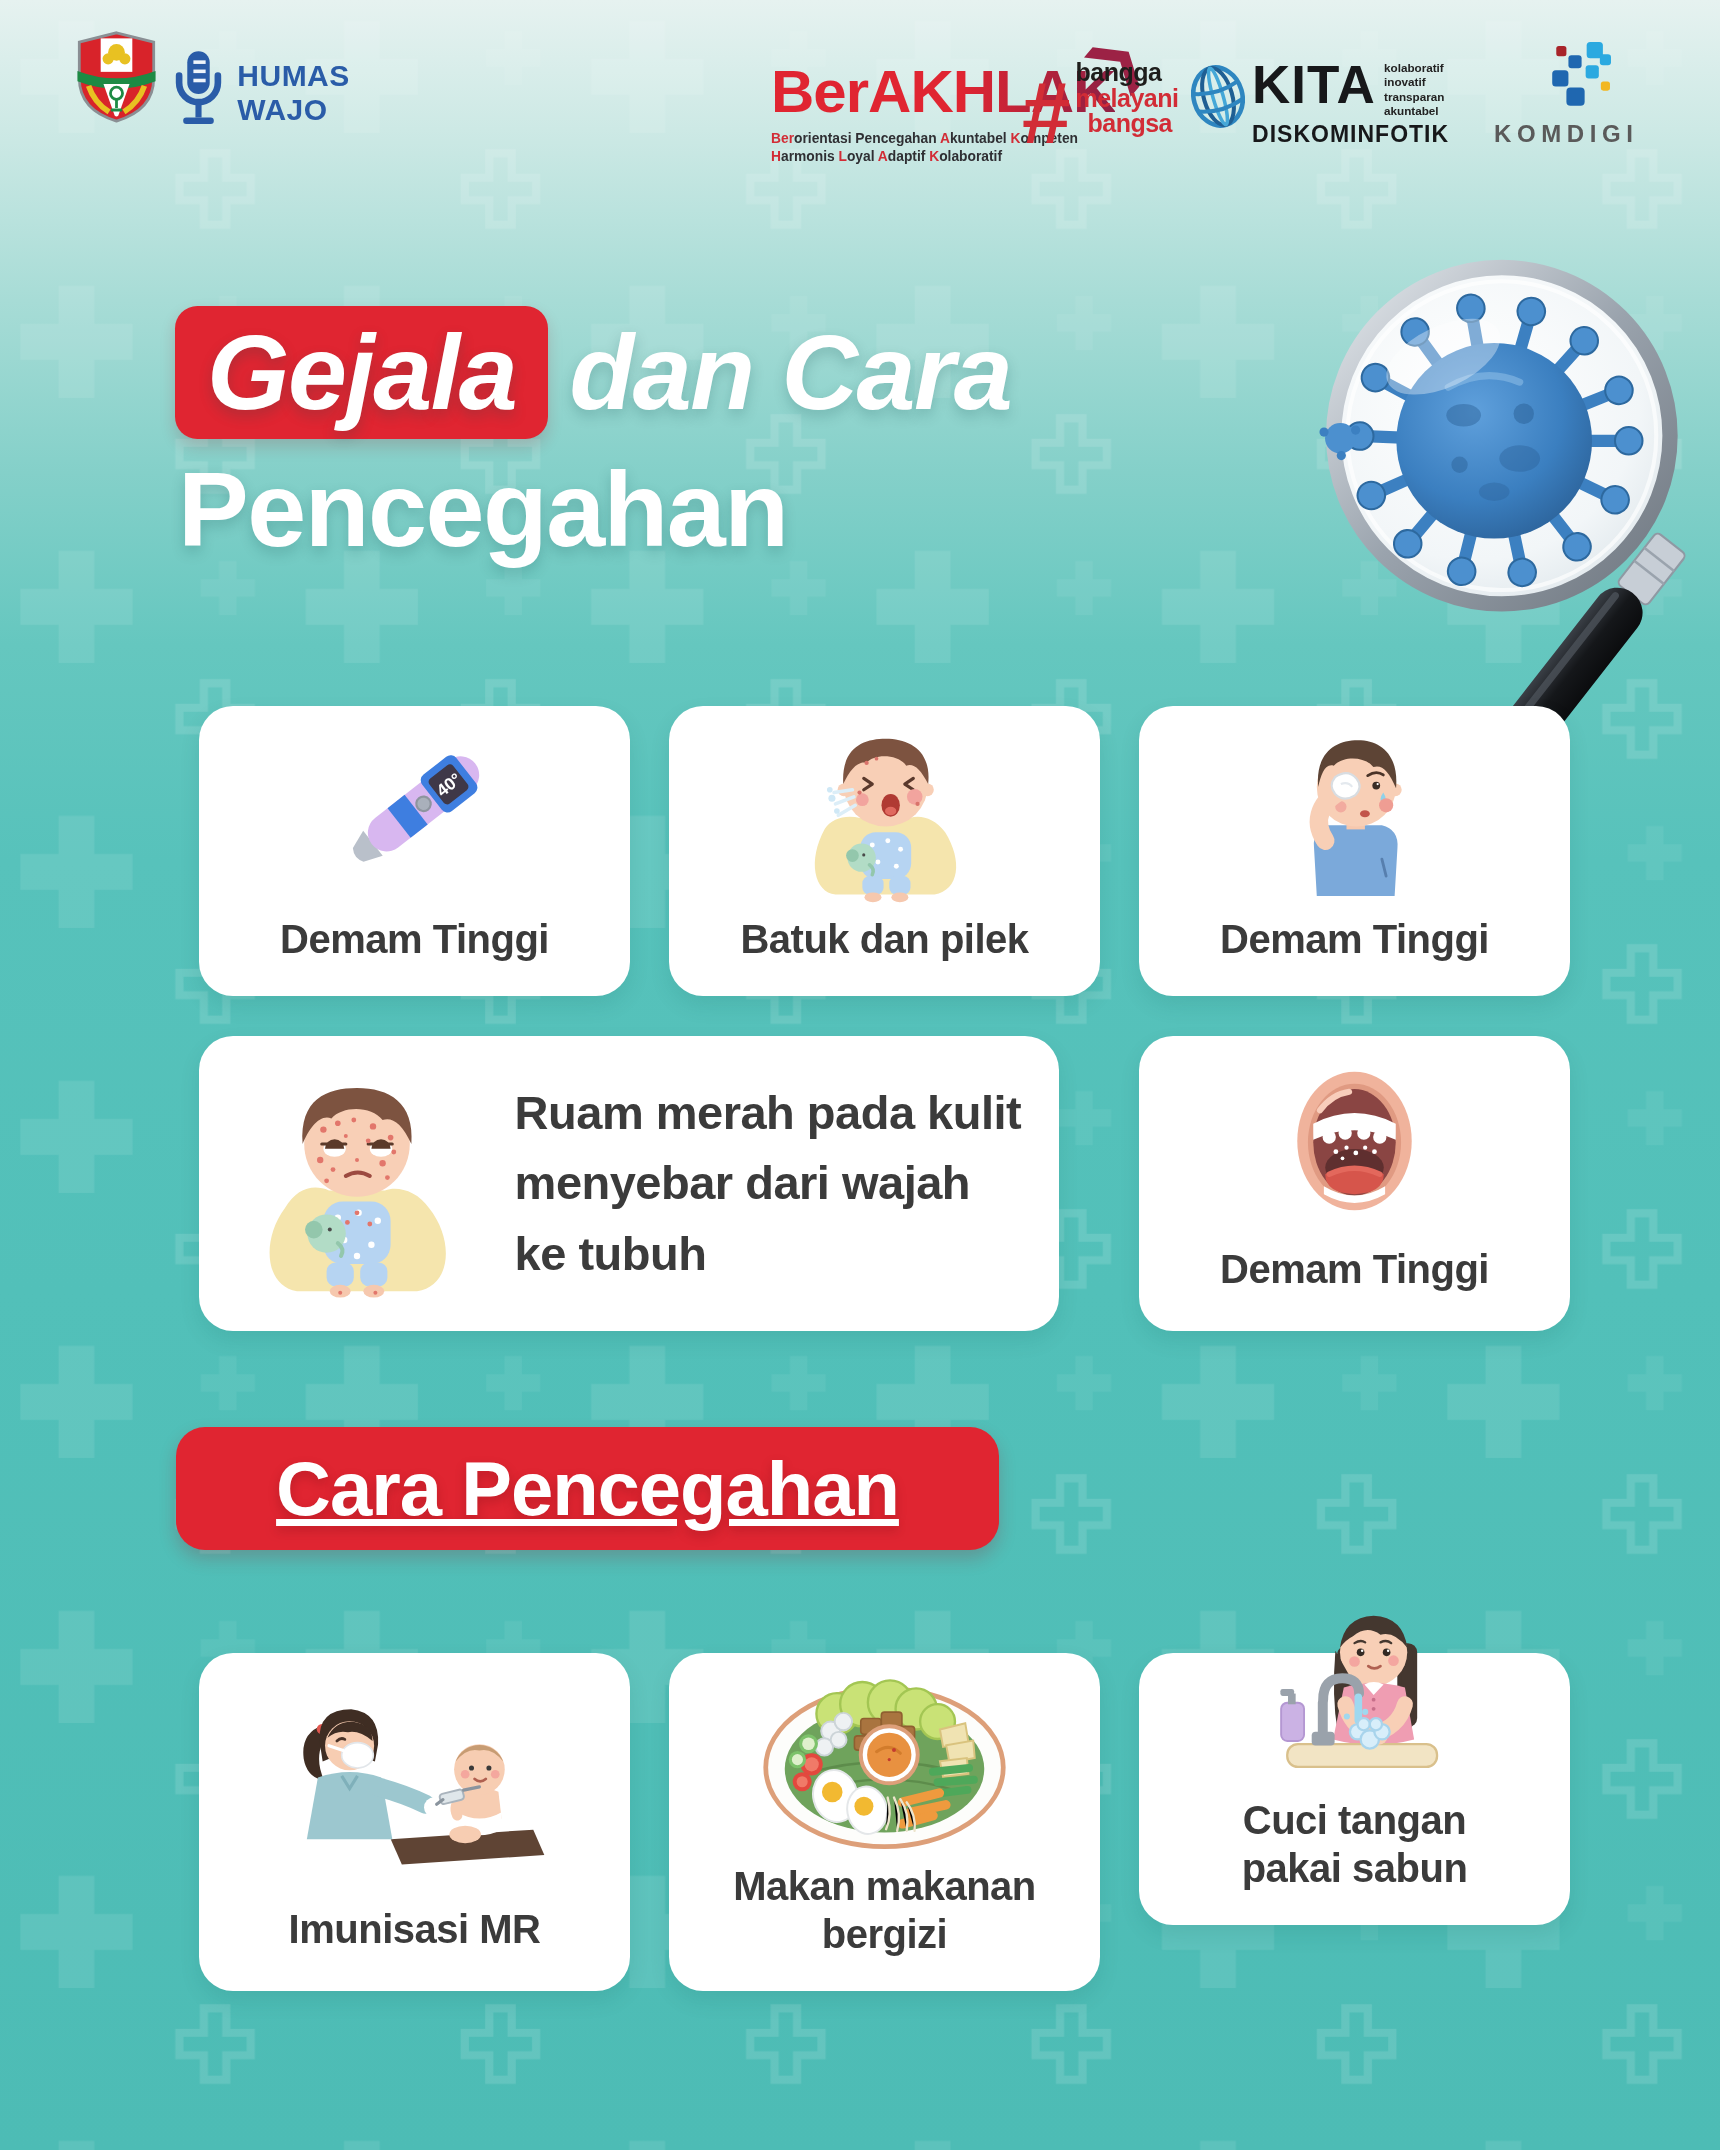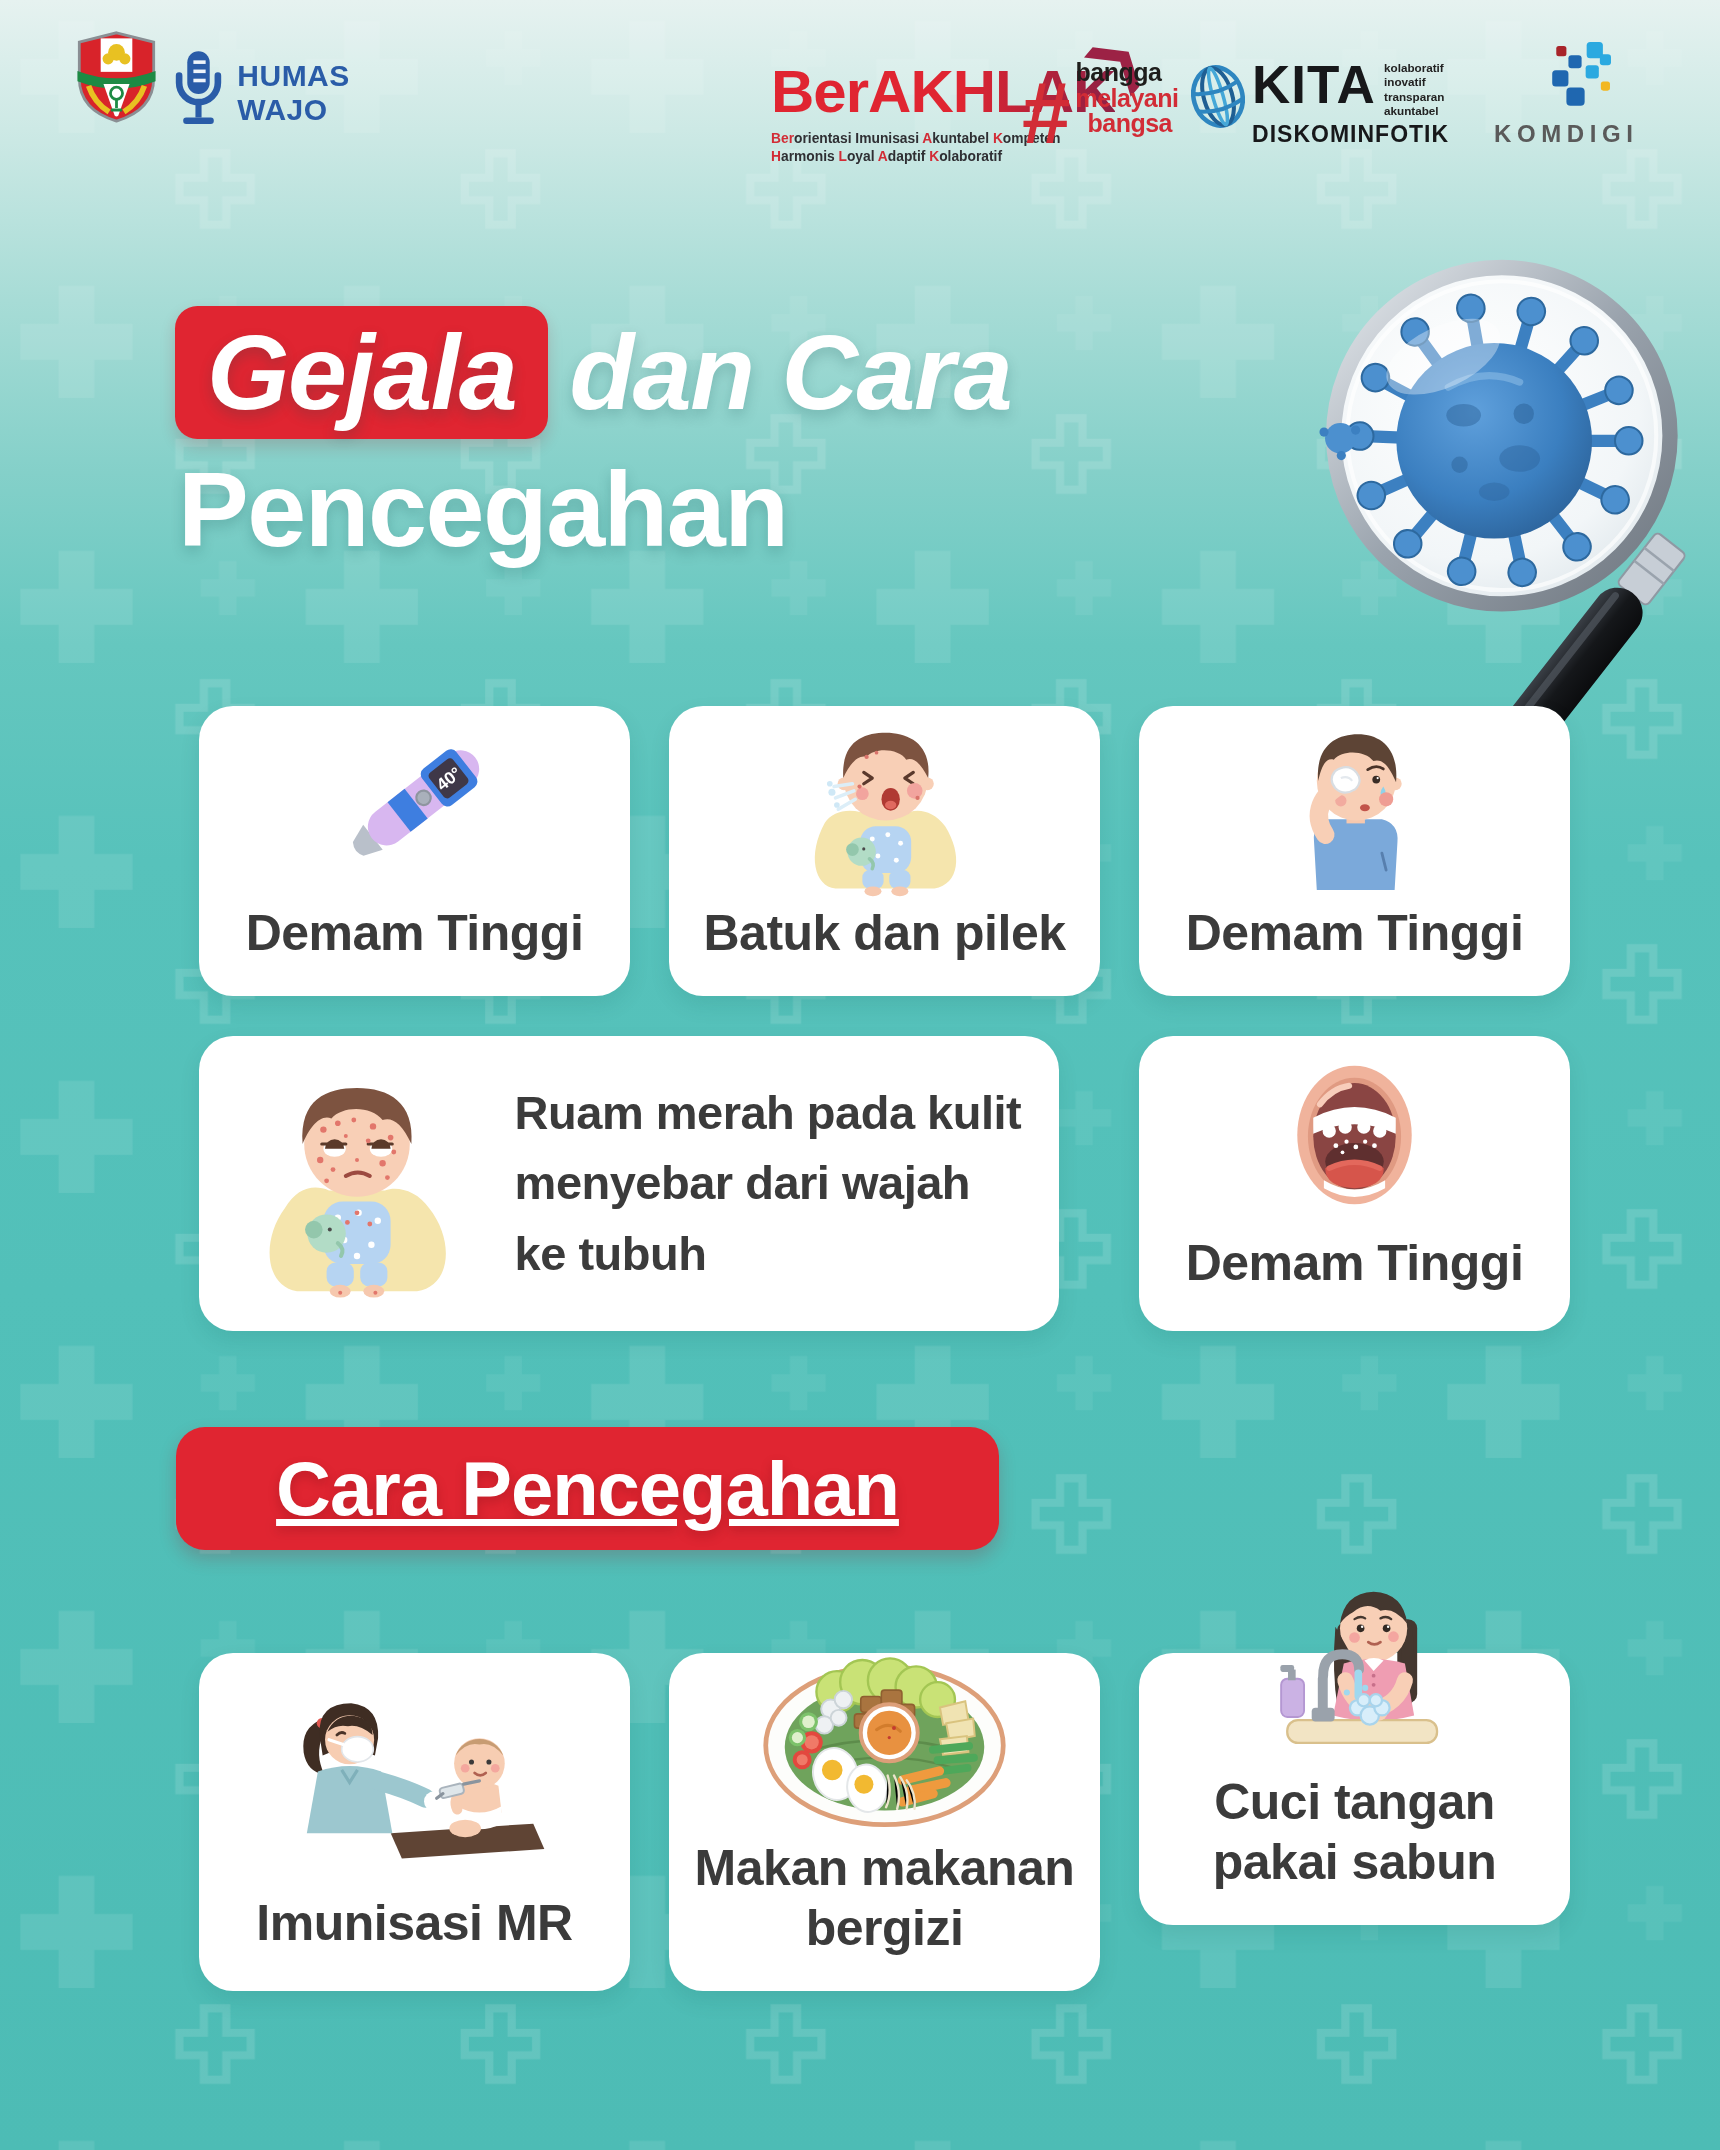--- a/index.html
+++ b/index.html
@@ -24,21 +24,21 @@
   
   .title{position:absolute;left:175px;top:306px;color:#fff;font-weight:800;}
   .title-line1{display:flex;align-items:center;gap:21.4px;font-style:italic;}
   .title-highlight{background:#e02531;border-radius:22.4px;padding:13.3px 32px;box-shadow:0 7.1px 15.3px rgba(150,20,30,0.18);}
   .title-big{font-size:106px;letter-spacing:-1.5px;line-height:1.0;text-shadow:0 6.1px 13.3px rgba(15,75,75,0.22);}
   .title-line2{margin-top:17.3px;padding-left:3.1px;}
   
   .card{position:absolute;background:#ffffff;border-radius:34px;box-shadow:0 9.2px 20.4px rgba(20,90,85,0.12);
     display:flex;flex-direction:column;align-items:center;justify-content:flex-end;box-sizing:border-box;}
   .card-iconwrap{flex:1;display:flex;align-items:center;justify-content:center;width:100%;}
-  .card-label{font-size:50px;font-weight:700;color:#3b3b3b;letter-spacing:-0.5px;text-align:center;line-height:1.2;white-space:pre-line;}
+  .card-label{font-size:40px;font-weight:700;color:#3b3b3b;letter-spacing:-0.5px;text-align:center;line-height:1.2;white-space:pre-line;}
   .nowrap{white-space:nowrap;}
   .card.wide{flex-direction:row;justify-content:space-between;align-items:center;padding:0 25.5px 0 15.3px;}
   .wide-text{flex:1;font-size:47px;font-weight:700;color:#3b3b3b;line-height:1.5;letter-spacing:-0.5px;white-space:pre-line;padding-left:15.3px;}
   .banner{position:absolute;left:176px;top:1427px;width:823px;height:123px;background:#e02531;border-radius:29px;
     display:flex;align-items:center;justify-content:center;color:#fff;font-size:76px;font-weight:800;letter-spacing:-1px;
     box-shadow:0 8.2px 17.3px rgba(150,20,30,0.22);text-shadow:0 5.1px 10.2px rgba(90,10,15,0.25);white-space:nowrap;text-decoration:underline;}
   .pb64{padding-bottom:33px;}
   .pb74{padding-bottom:38px;}
 </style>
 </head>
@@ -84,21 +84,21 @@
         <rect x="20" y="134" width="60" height="13" rx="6" fill="#2a5ca8"></rect>
       </svg>
       <div class="humas-text">
         <div>HUMAS</div>
         <div>WAJO</div>
       </div>
     </div>
 
     <div class="hdr-el" style="left:771px;top:57px">
       <div class="berakhlak-title"><span>BerAKHLAK</span><span class="berakhlak-arrow">❯</span></div>
-      <div class="berakhlak-tagline" style="margin-top:4.1px"><span style="color: rgb(210, 44, 54);">Ber</span><span style="color: rgb(47, 47, 51);">orientasi Imunisasi </span><span style="color: rgb(210, 44, 54);">A</span><span style="color: rgb(47, 47, 51);">kuntabel </span><span style="color: rgb(210, 44, 54);">K</span><span style="color: rgb(47, 47, 51);">ompeten</span></div>
+      <div class="berakhlak-tagline" style="margin-top:4.1px"><span style="color: rgb(210, 44, 54);">Ber</span><span style="color: rgb(47, 47, 51);">orientasi Pencegahan </span><span style="color: rgb(210, 44, 54);">A</span><span style="color: rgb(47, 47, 51);">kuntabel </span><span style="color: rgb(210, 44, 54);">K</span><span style="color: rgb(47, 47, 51);">ompeten</span></div>
       <div class="berakhlak-tagline"><span style="color: rgb(210, 44, 54);">H</span><span style="color: rgb(47, 47, 51);">armonis </span><span style="color: rgb(210, 44, 54);">L</span><span style="color: rgb(47, 47, 51);">oyal </span><span style="color: rgb(210, 44, 54);">A</span><span style="color: rgb(47, 47, 51);">daptif </span><span style="color: rgb(210, 44, 54);">K</span><span style="color: rgb(47, 47, 51);">olaboratif</span></div>
     </div>
 
     <div class="hdr-el bangga" style="left:1022px;top:60px">
       <div class="bangga-hash">#</div>
       <div class="bangga-lines" style="white-space:pre-line"><span style="color: rgb(29, 29, 27);">bangga
 </span><span style="color: rgb(210, 44, 54);">melayani
 </span><span style="color: rgb(210, 44, 54); margin-left: 12px;">bangsa</span></div>
     </div>
 

